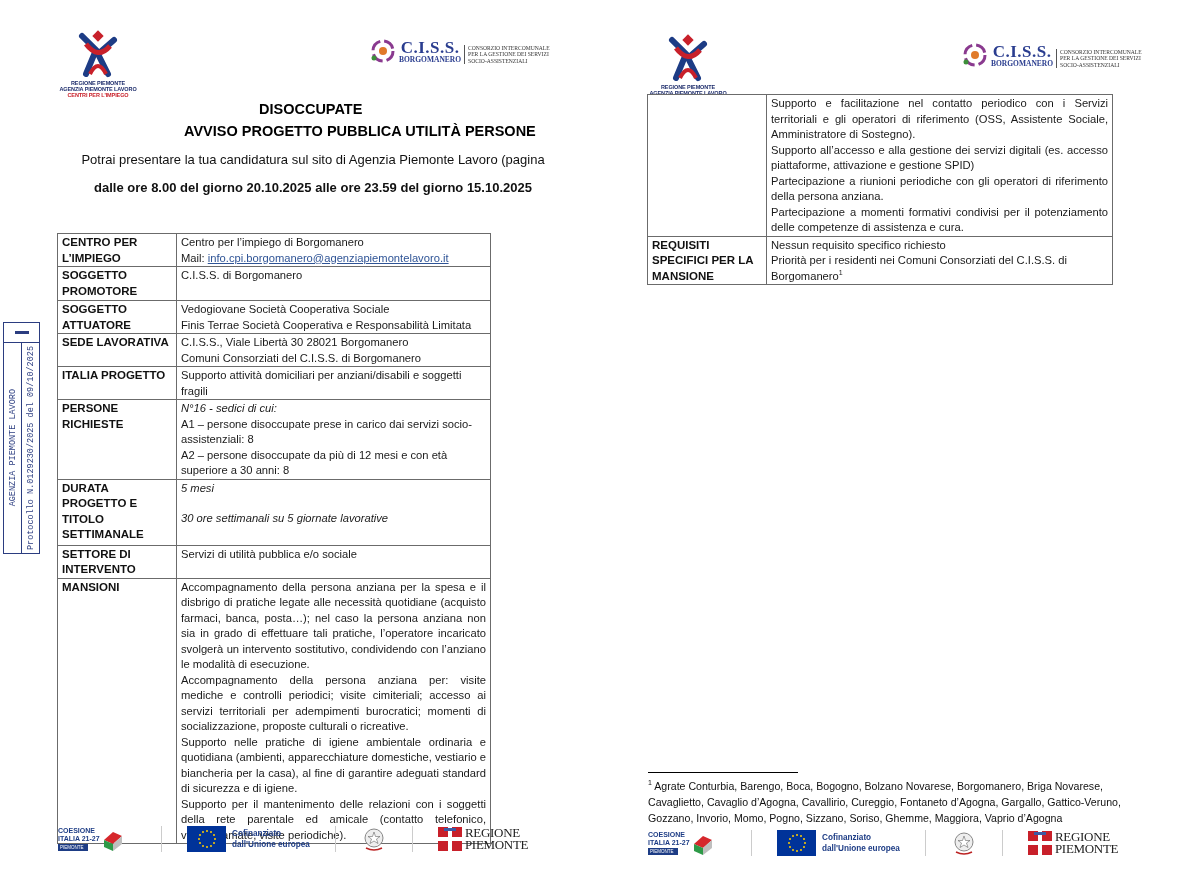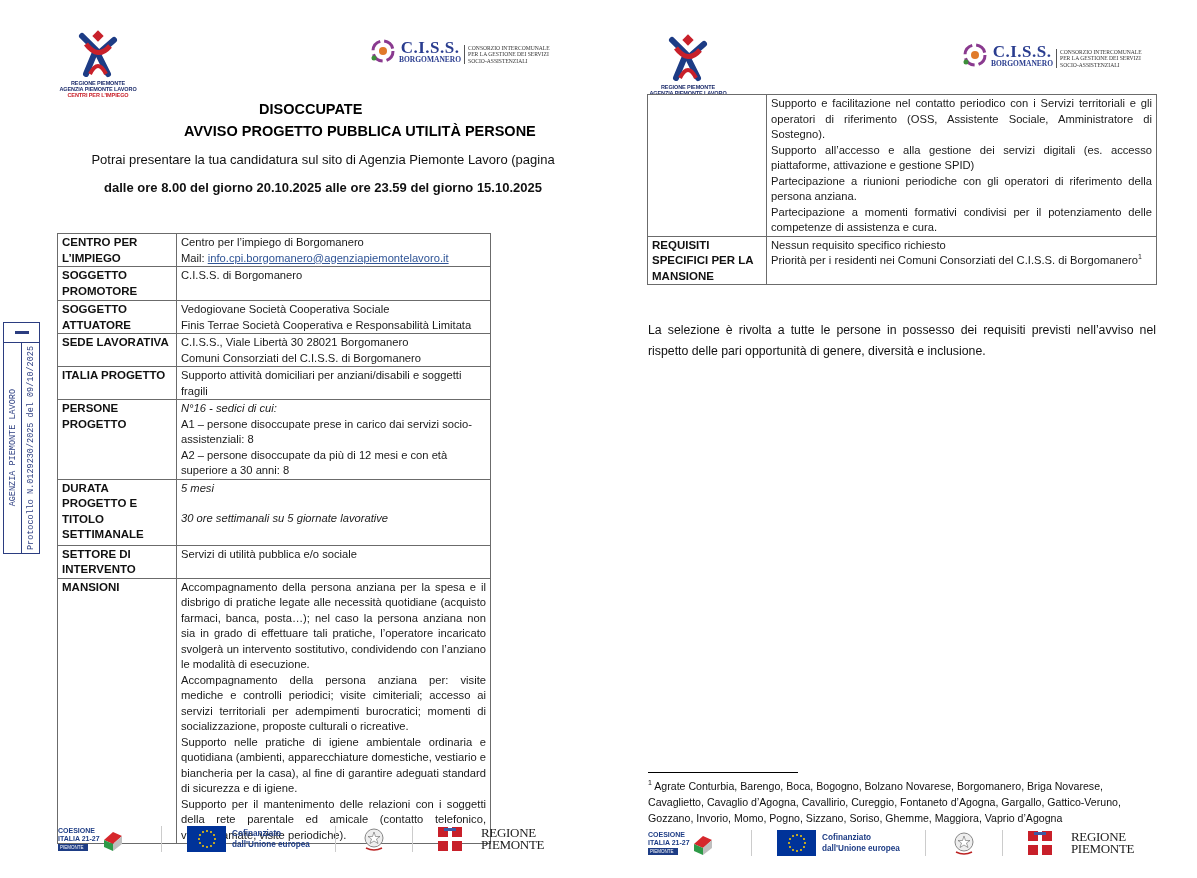--- a/index.html
+++ b/index.html
@@ -17,21 +17,21 @@
   .logo-regione .caption.red { color: #c8202a; }
 
   .logo-ciss { position: absolute; display: flex; align-items: flex-end; gap: 3px; }
   .logo-ciss .ciss-name { display: flex; flex-direction: column; align-items: center; }
   .logo-ciss .ciss-big { font-family: "Liberation Serif", serif; font-weight: bold; font-size: 17px; color: #2a3d8f; letter-spacing: 0.5px; line-height: 16px; }
   .logo-ciss .ciss-sub { font-family: "Liberation Serif", serif; font-weight: bold; font-size: 7.5px; color: #2a3d8f; line-height: 8px; }
   .logo-ciss .ciss-desc { border-left: 1px solid #555; padding-left: 3px; font-family: "Liberation Serif", serif; font-size: 5.6px; line-height: 6.3px; color: #333; text-transform: uppercase; }
 
   
   .title { position: absolute; font-family: "Liberation Sans", sans-serif; font-weight: bold; font-size: 14.5px; color: #000; white-space: nowrap; }
-  .intro { position: absolute; left: 68px; width: 510px; text-align: center; font-size: 13px; line-height: 28px; }
+  .intro { position: absolute; left: 58px; width: 510px; text-align: center; font-size: 13px; line-height: 28px; }
   .intro .bold { font-weight: bold; }
 
   
   table.doc { position: absolute; border-collapse: collapse; font-size: 11.2px; line-height: 15.5px; }
   table.doc td { border: 1px solid #6b6b6b; vertical-align: top; padding: 1px 4px 0 4px; }
   table.doc td.label { font-weight: bold; font-size: 11.5px; width: 119px; color: #111; }
   table.doc td.val { color: #1a1a1a; }
   table.doc .it { font-style: italic; }
   table.doc .just { text-align: justify; }
   table.doc a { color: #2f5496; text-decoration: underline; }
@@ -49,21 +49,21 @@
   
   .footer { position: absolute; display: flex; align-items: center; }
   .f-coesione { display:flex; align-items:center; width: 78px; }
   .f-coesione .txt { font-size: 7px; font-weight: bold; color: #1d3c85; line-height: 7.5px; }
   .f-coesione .pill { background:#1d3c85; color:#fff; font-size:4.5px; padding: 1px 2px; margin-top: 2px; width: 30px; }
   .f-sep { width: 1px; height: 26px; background: #ccc; margin: 0 25px; }
   .f-eu { display:flex; align-items:center; gap:6px; }
   .f-eu .flag { width: 39px; height: 26px; background: #003399; display:flex; align-items:center; justify-content:center; }
   .f-eu .txt { font-size: 8.2px; font-weight: bold; color: #1d3c85; line-height: 11px; }
   .f-emblem { width: 26px; height: 26px; }
-  .f-regione { display:flex; gap: 19px; }
+  .f-regione { display:flex; gap: 3px; }
   .f-regione .shield { width: 24px; height: 24px; position: relative; }
   .f-regione .txt { font-family: "Liberation Serif", serif; font-size: 13px; line-height: 12px; color: #222; letter-spacing: -0.3px; }
 
   
   .para { position: absolute; font-size: 12.3px; line-height: 21px; text-align: justify; }
   .fn-rule { position: absolute; left: 648px; top: 772px; width: 150px; height: 1px; background: #000; }
   .footnote { position: absolute; left: 648px; top: 779px; width: 490px; font-size: 10.6px; line-height: 15.8px; }
 </style>
 </head>
 <body>
@@ -147,21 +147,21 @@
       <td class="val">
         <div>C.I.S.S., Viale Libertà 30 28021 Borgomanero</div>
         <div>Comuni Consorziati del C.I.S.S. di Borgomanero</div>
       </td>
     </tr>
     <tr>
       <td class="label">ITALIA PROGETTO</td>
       <td class="val">Supporto attività domiciliari per anziani/disabili e soggetti fragili</td>
     </tr>
     <tr>
-      <td class="label" style="height:76px;">PERSONE PROGETTO</td>
+      <td class="label" style="height:76px;">PERSONE RICHIESTE</td>
       <td class="val">
         <div class="it">N°16 - sedici di cui:</div>
         <div>A1 – persone disoccupate prese in carico dai servizi socio-assistenziali: 8</div>
         <div>A2 – persone disoccupate da più di 12 mesi e con età superiore a 30 anni: 8</div>
       </td>
     </tr>
     <tr>
       <td class="label" style="height:66px;">DURATA PROGETTO E TITOLO SETTIMANALE</td>
       <td class="val it">
         <div>5 mesi</div>
@@ -268,42 +268,41 @@
       <div class="ciss-big">C.I.S.S.</div>
       <div class="ciss-sub">BORGOMANERO</div>
     </div>
     <div class="ciss-desc">
       <div>CONSORZIO INTERCOMUNALE</div>
       <div>PER LA GESTIONE DEI SERVIZI</div>
       <div>SOCIO-ASSISTENZIALI</div>
     </div>
   </div>
 
-  <table class="doc" style="left:49px; top:94px; width:510px;">
+  <table class="doc" style="left:49px; top:94px; width:466px;">
     <tbody>
         <tr>
       <td class="label"></td>
       <td class="val just">
         <div>Supporto e facilitazione nel contatto periodico con i Servizi territoriali e gli operatori di riferimento (OSS, Assistente Sociale, Amministratore di Sostegno).</div>
         <div>Supporto all’accesso e alla gestione dei servizi digitali (es. accesso piattaforme, attivazione e gestione SPID)</div>
         <div>Partecipazione a riunioni periodiche con gli operatori di riferimento della persona anziana.</div>
         <div>Partecipazione a momenti formativi condivisi per il potenziamento delle competenze di assistenza e cura.</div>
       </td>
     </tr>
     <tr>
       <td class="label">REQUISITI SPECIFICI PER LA MANSIONE</td>
       <td class="val">
         <div>Nessun requisito specifico richiesto</div>
         <div><span>Priorità per i residenti nei Comuni Consorziati del C.I.S.S. di Borgomanero</span><sup>1</sup></div>
       </td>
     </tr>
   </tbody>
     </table>
 
-  <div class="para" style="left:50px; top:320px; width:508px;">La selezione è rivolta a tutte le persone in possesso dei requisiti previsti nell’avviso nel rispetto delle pari opportunità di genere, diversità e inclusione.</div>
 
   <div class="fn-rule" style="left:50px;"></div>
   <div class="footnote" style="left:50px;"><sup>1</sup><span> Agrate Conturbia, Barengo, Boca, Bogogno, Bolzano Novarese, Borgomanero, Briga Novarese, Cavaglietto, Cavaglio d’Agogna, Cavallirio, Cureggio, Fontaneto d’Agogna, Gargallo, Gattico-Veruno, Gozzano, Invorio, Momo, Pogno, Sizzano, Soriso, Ghemme, Maggiora, Vaprio d’Agogna</span></div>
 
   <div class="footer" style="left:50px; top:830px;">
     <div class="f-coesione">
       <div>
         <div class="txt">COESIONE</div>
         <div class="txt">ITALIA 21-27</div>
         <div class="pill">PIEMONTE</div>

